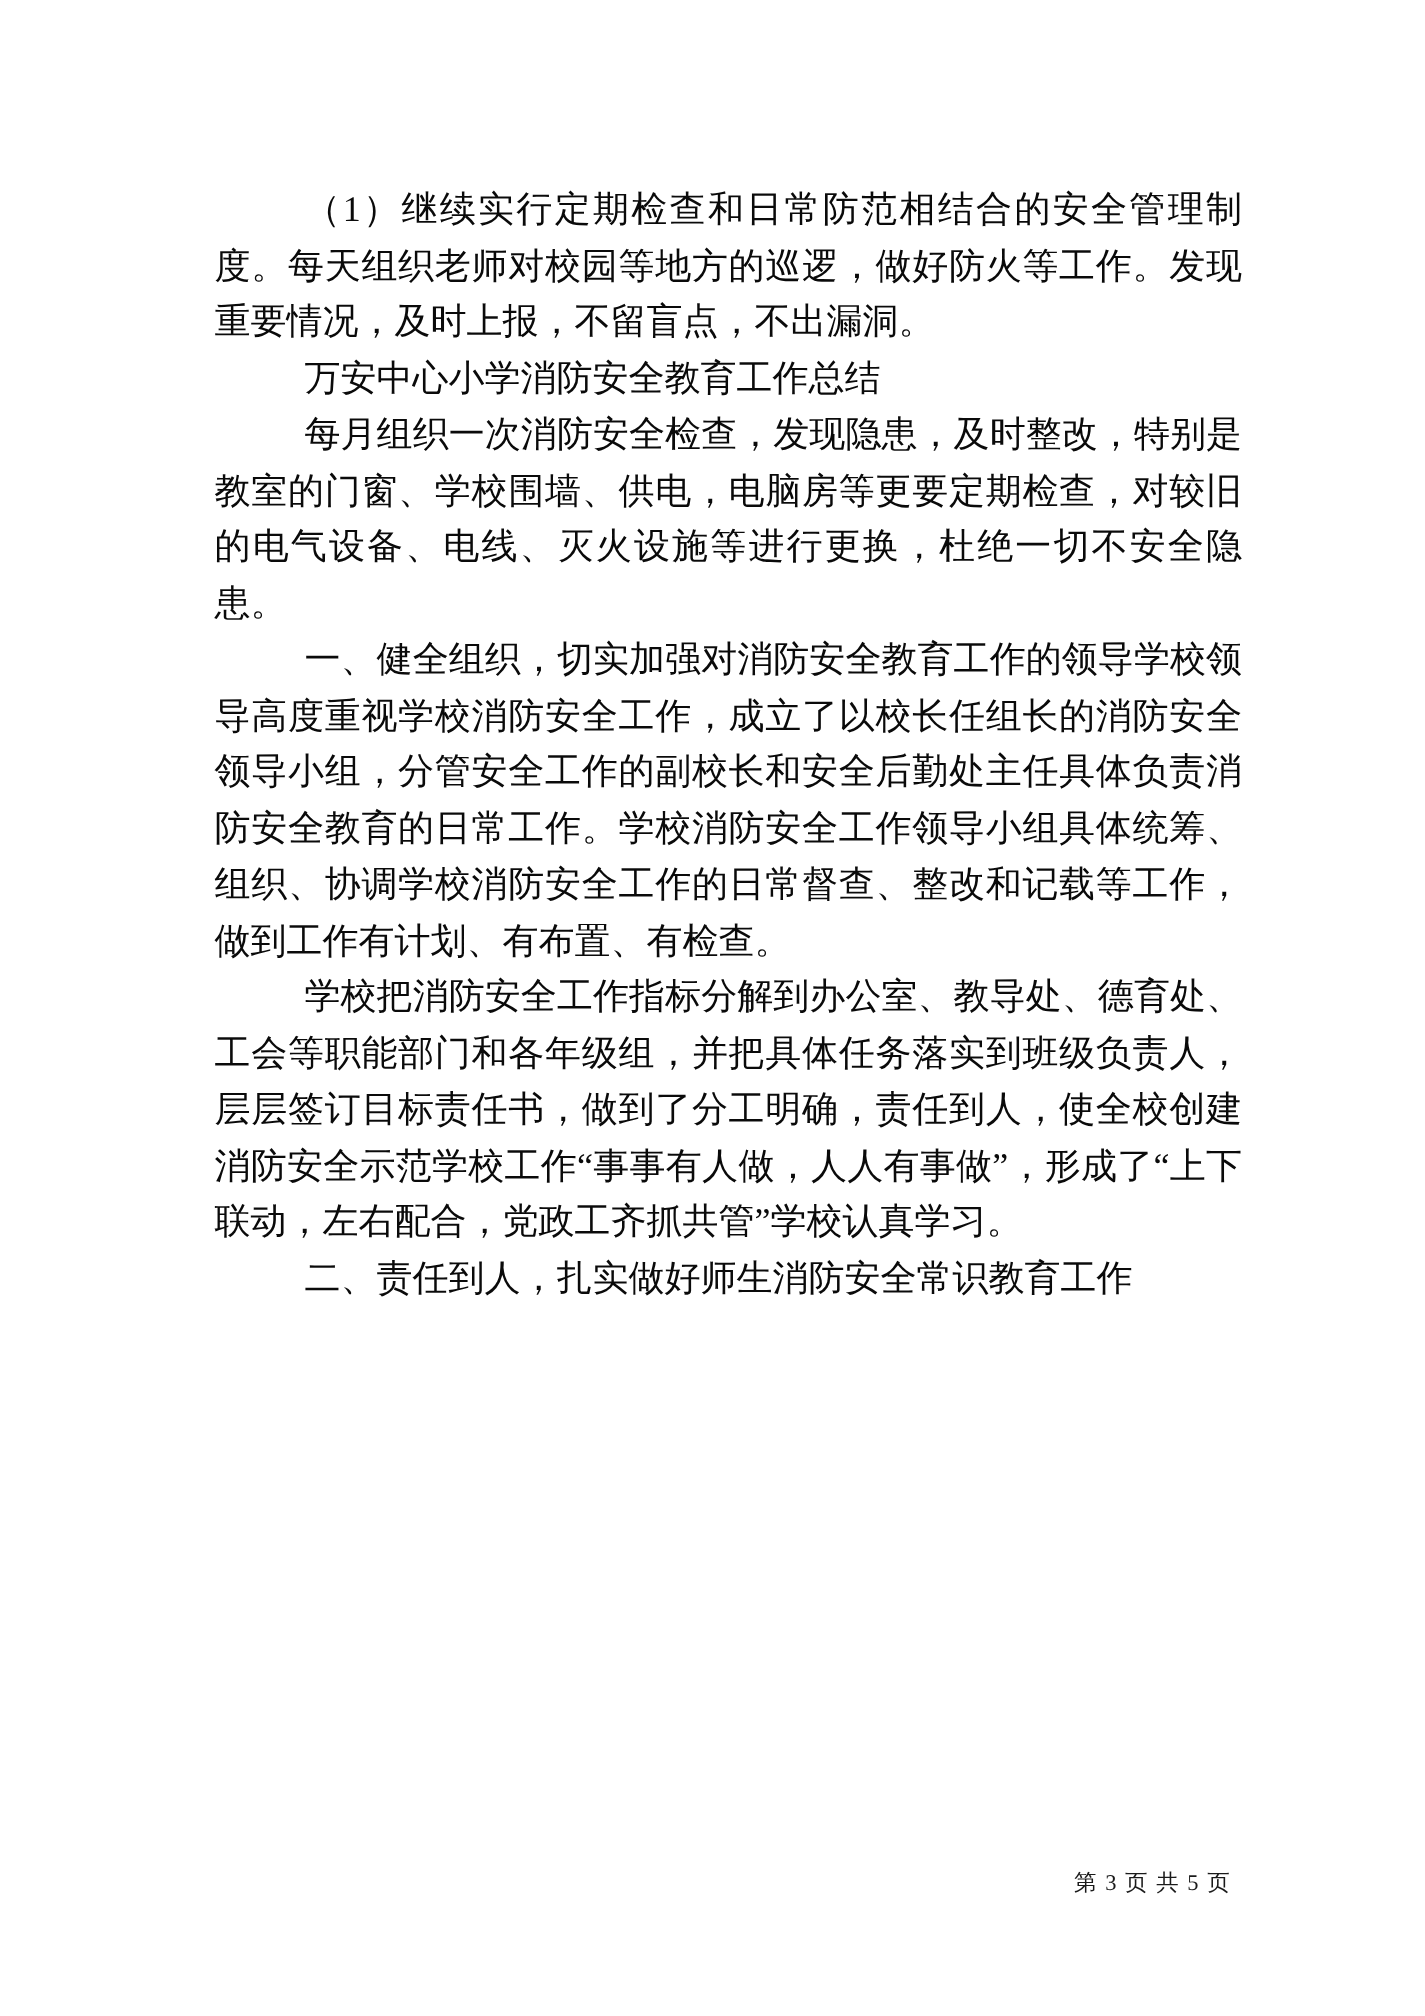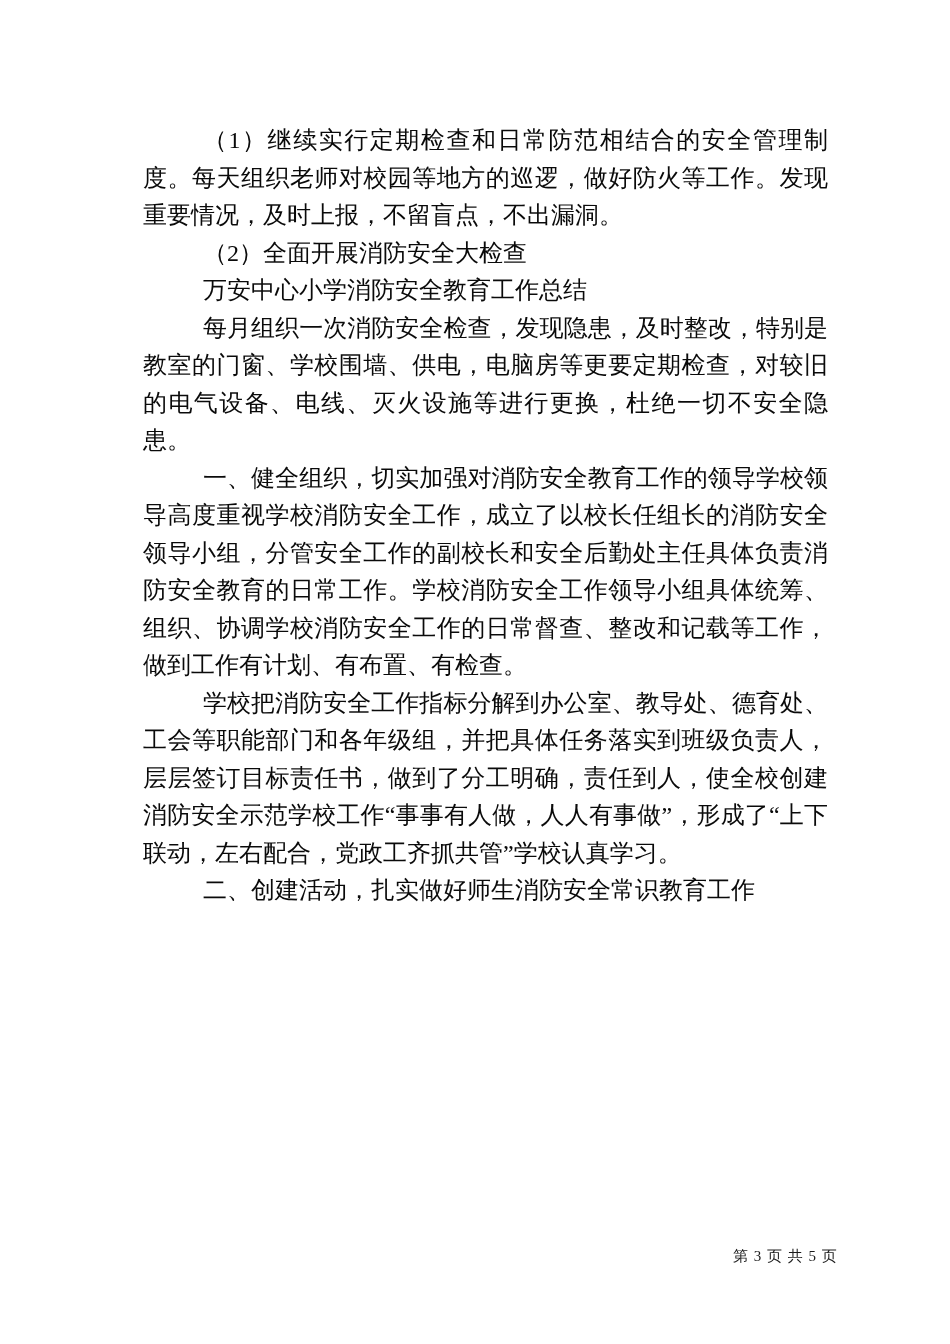--- a/index.html
+++ b/index.html
@@ -27,36 +27,35 @@
     padding: 0;
     font-size: 24px;
     line-height: 37.5px;
     text-align: justify;
     text-indent: 2.5em;
     color: #0a0a0a;
     word-break: break-all;
   }
   .page-footer {
     position: absolute;
-    left: 733px;
+    left: 716px;
     top: 1247px;
     font-size: 15px;
     line-height: 18px;
     letter-spacing: 1px;
     color: #1a1a1a;
     white-space: nowrap;
   }
 </style>
 </head>
 <body>
 
 <div class="page">
   <div class="doc-body">
     <p class="doc-par">（1）继续实行定期检查和日常防范相结合的安全管理制度。每天组织老师对校园等地方的巡逻，做好防火等工作。发现重要情况，及时上报，不留盲点，不出漏洞。</p>
-    <p class="doc-par">（2）全面开展消防安全大检查</p>
     <p class="doc-par">万安中心小学消防安全教育工作总结</p>
     <p class="doc-par">每月组织一次消防安全检查，发现隐患，及时整改，特别是教室的门窗、学校围墙、供电，电脑房等更要定期检查，对较旧的电气设备、电线、灭火设施等进行更换，杜绝一切不安全隐患。</p>
     <p class="doc-par">一、健全组织，切实加强对消防安全教育工作的领导学校领导高度重视学校消防安全工作，成立了以校长任组长的消防安全领导小组，分管安全工作的副校长和安全后勤处主任具体负责消防安全教育的日常工作。学校消防安全工作领导小组具体统筹、组织、协调学校消防安全工作的日常督查、整改和记载等工作，做到工作有计划、有布置、有检查。</p>
     <p class="doc-par">学校把消防安全工作指标分解到办公室、教导处、德育处、工会等职能部门和各年级组，并把具体任务落实到班级负责人，层层签订目标责任书，做到了分工明确，责任到人，使全校创建消防安全示范学校工作“事事有人做，人人有事做”，形成了“上下联动，左右配合，党政工齐抓共管”学校认真学习。</p>
-    <p class="doc-par">二、创建活动，扎实做好师生消防安全常识教育工作</p>
+    <p class="doc-par">二、责任到人，扎实做好师生消防安全常识教育工作</p>
   </div>
   <div class="page-footer">第 3 页 共 5 页</div>
 </div>
 
 </body></html>

